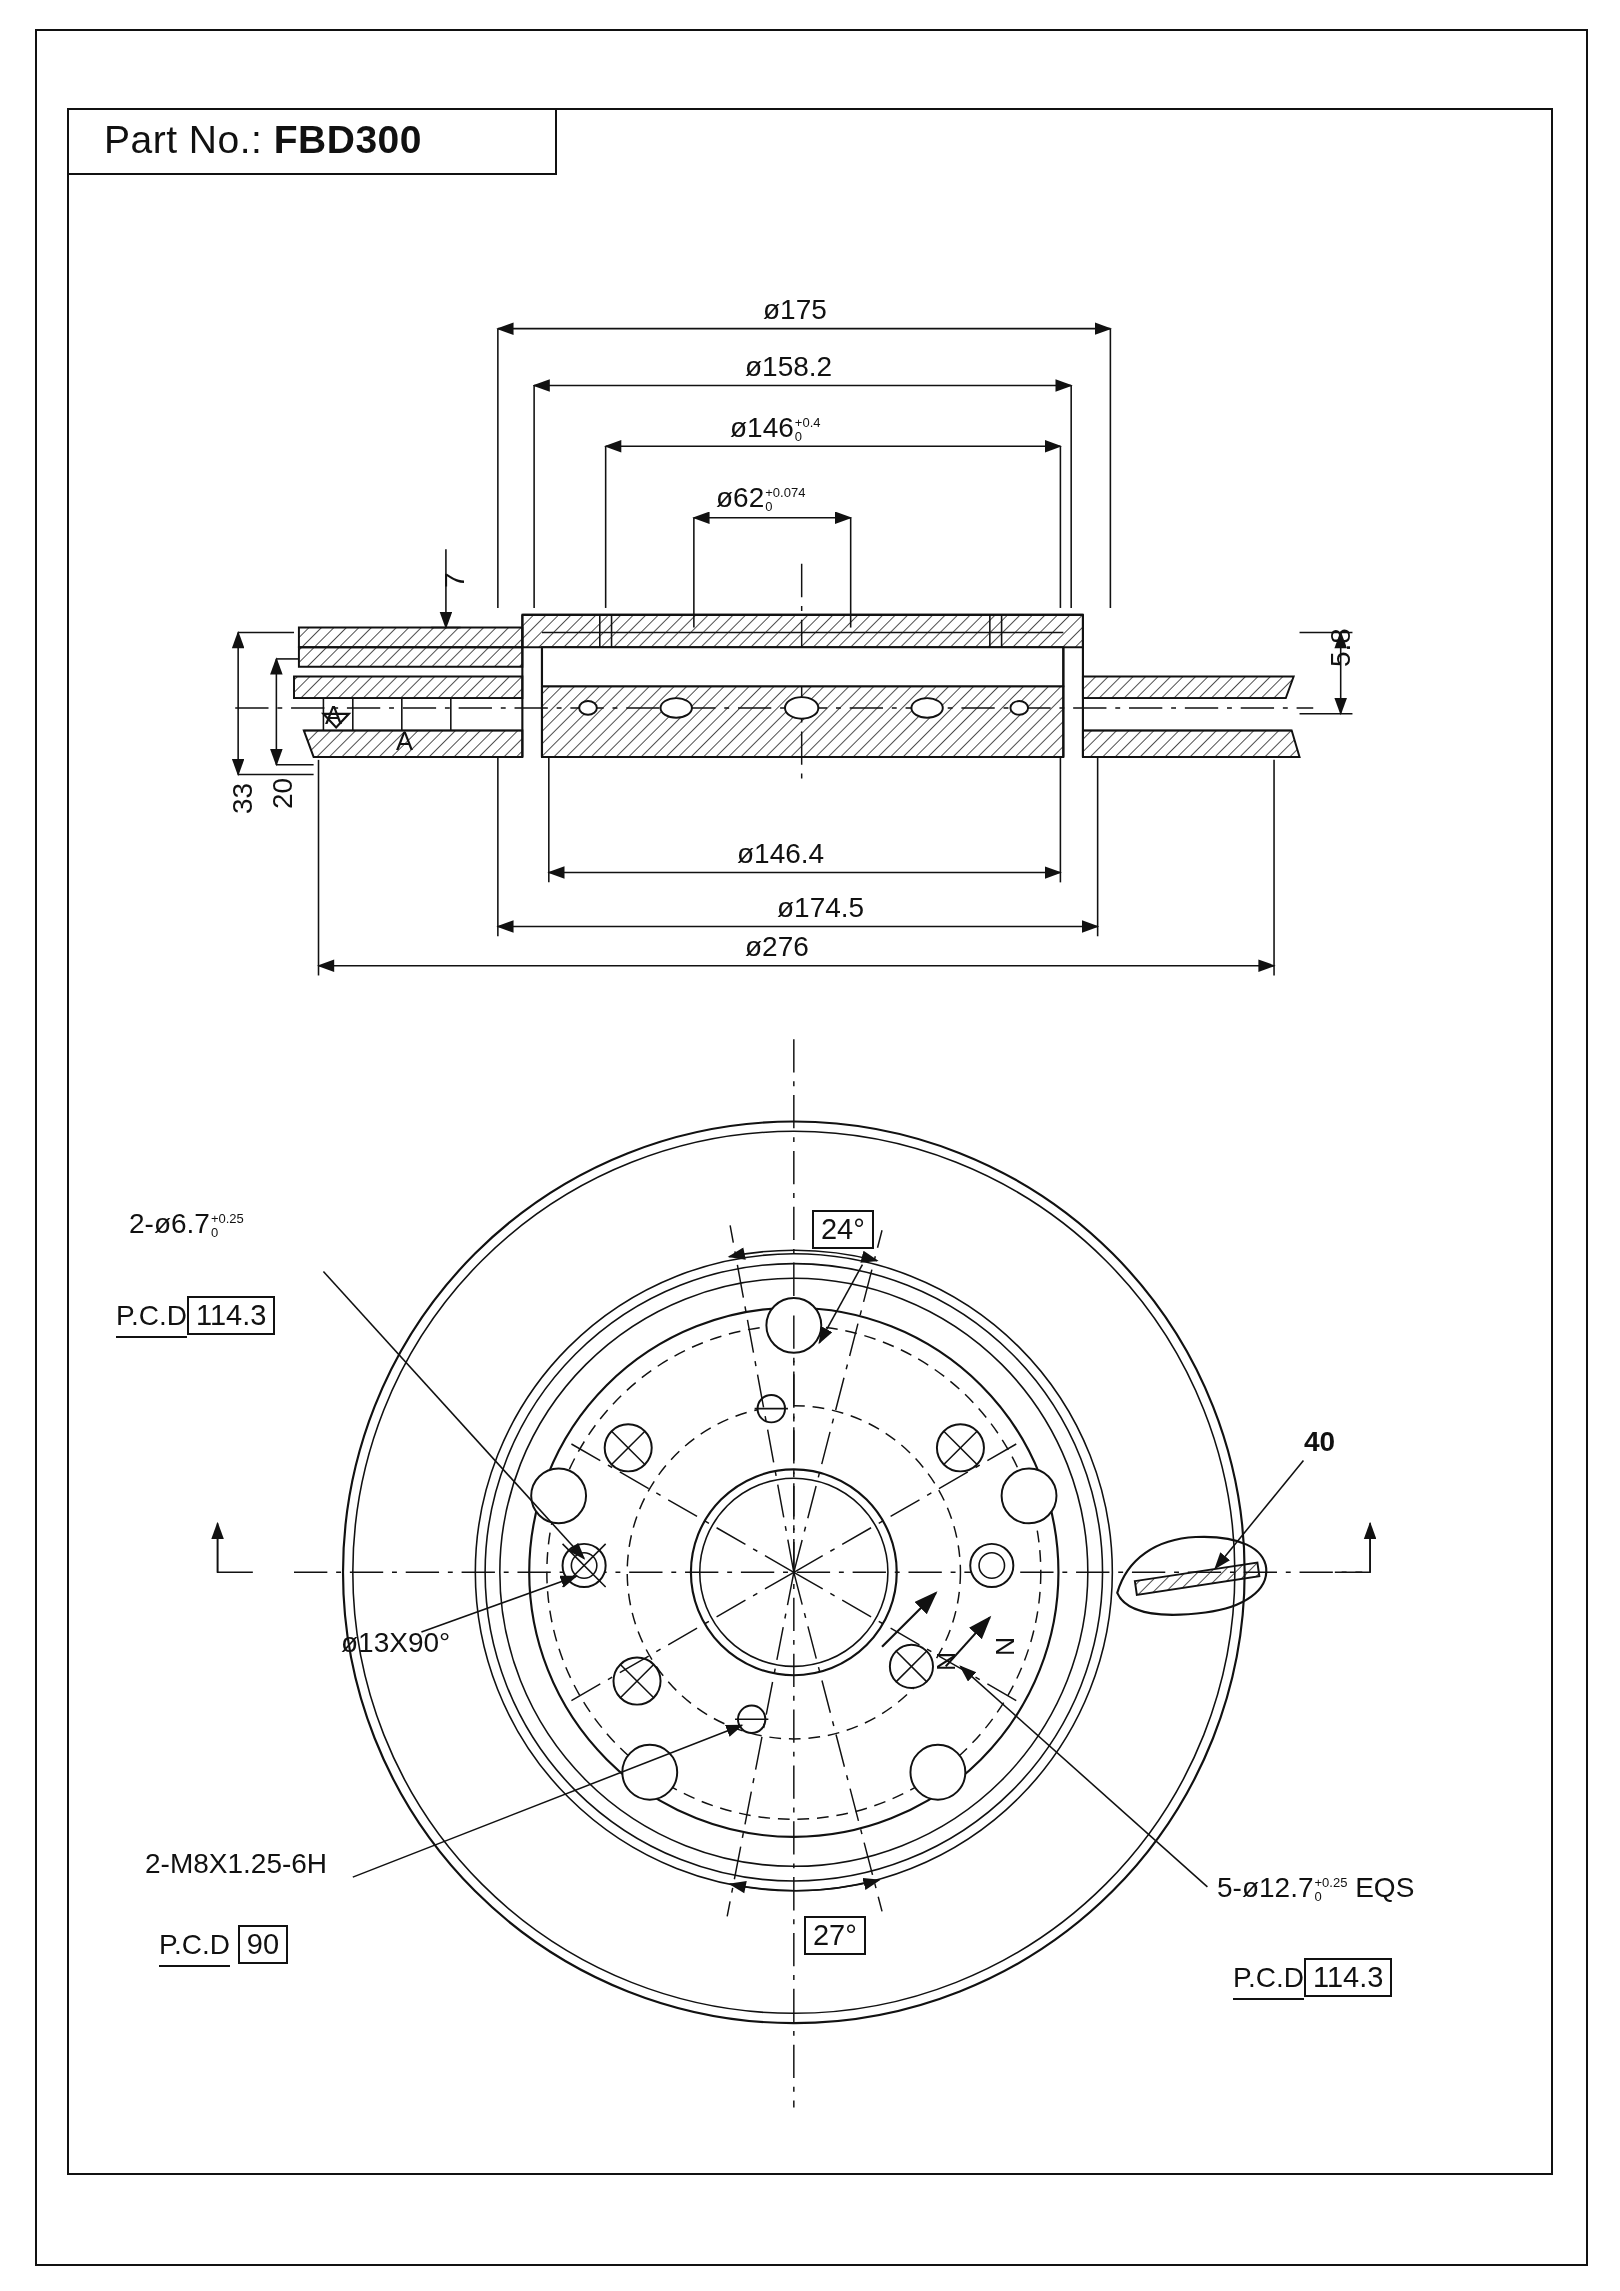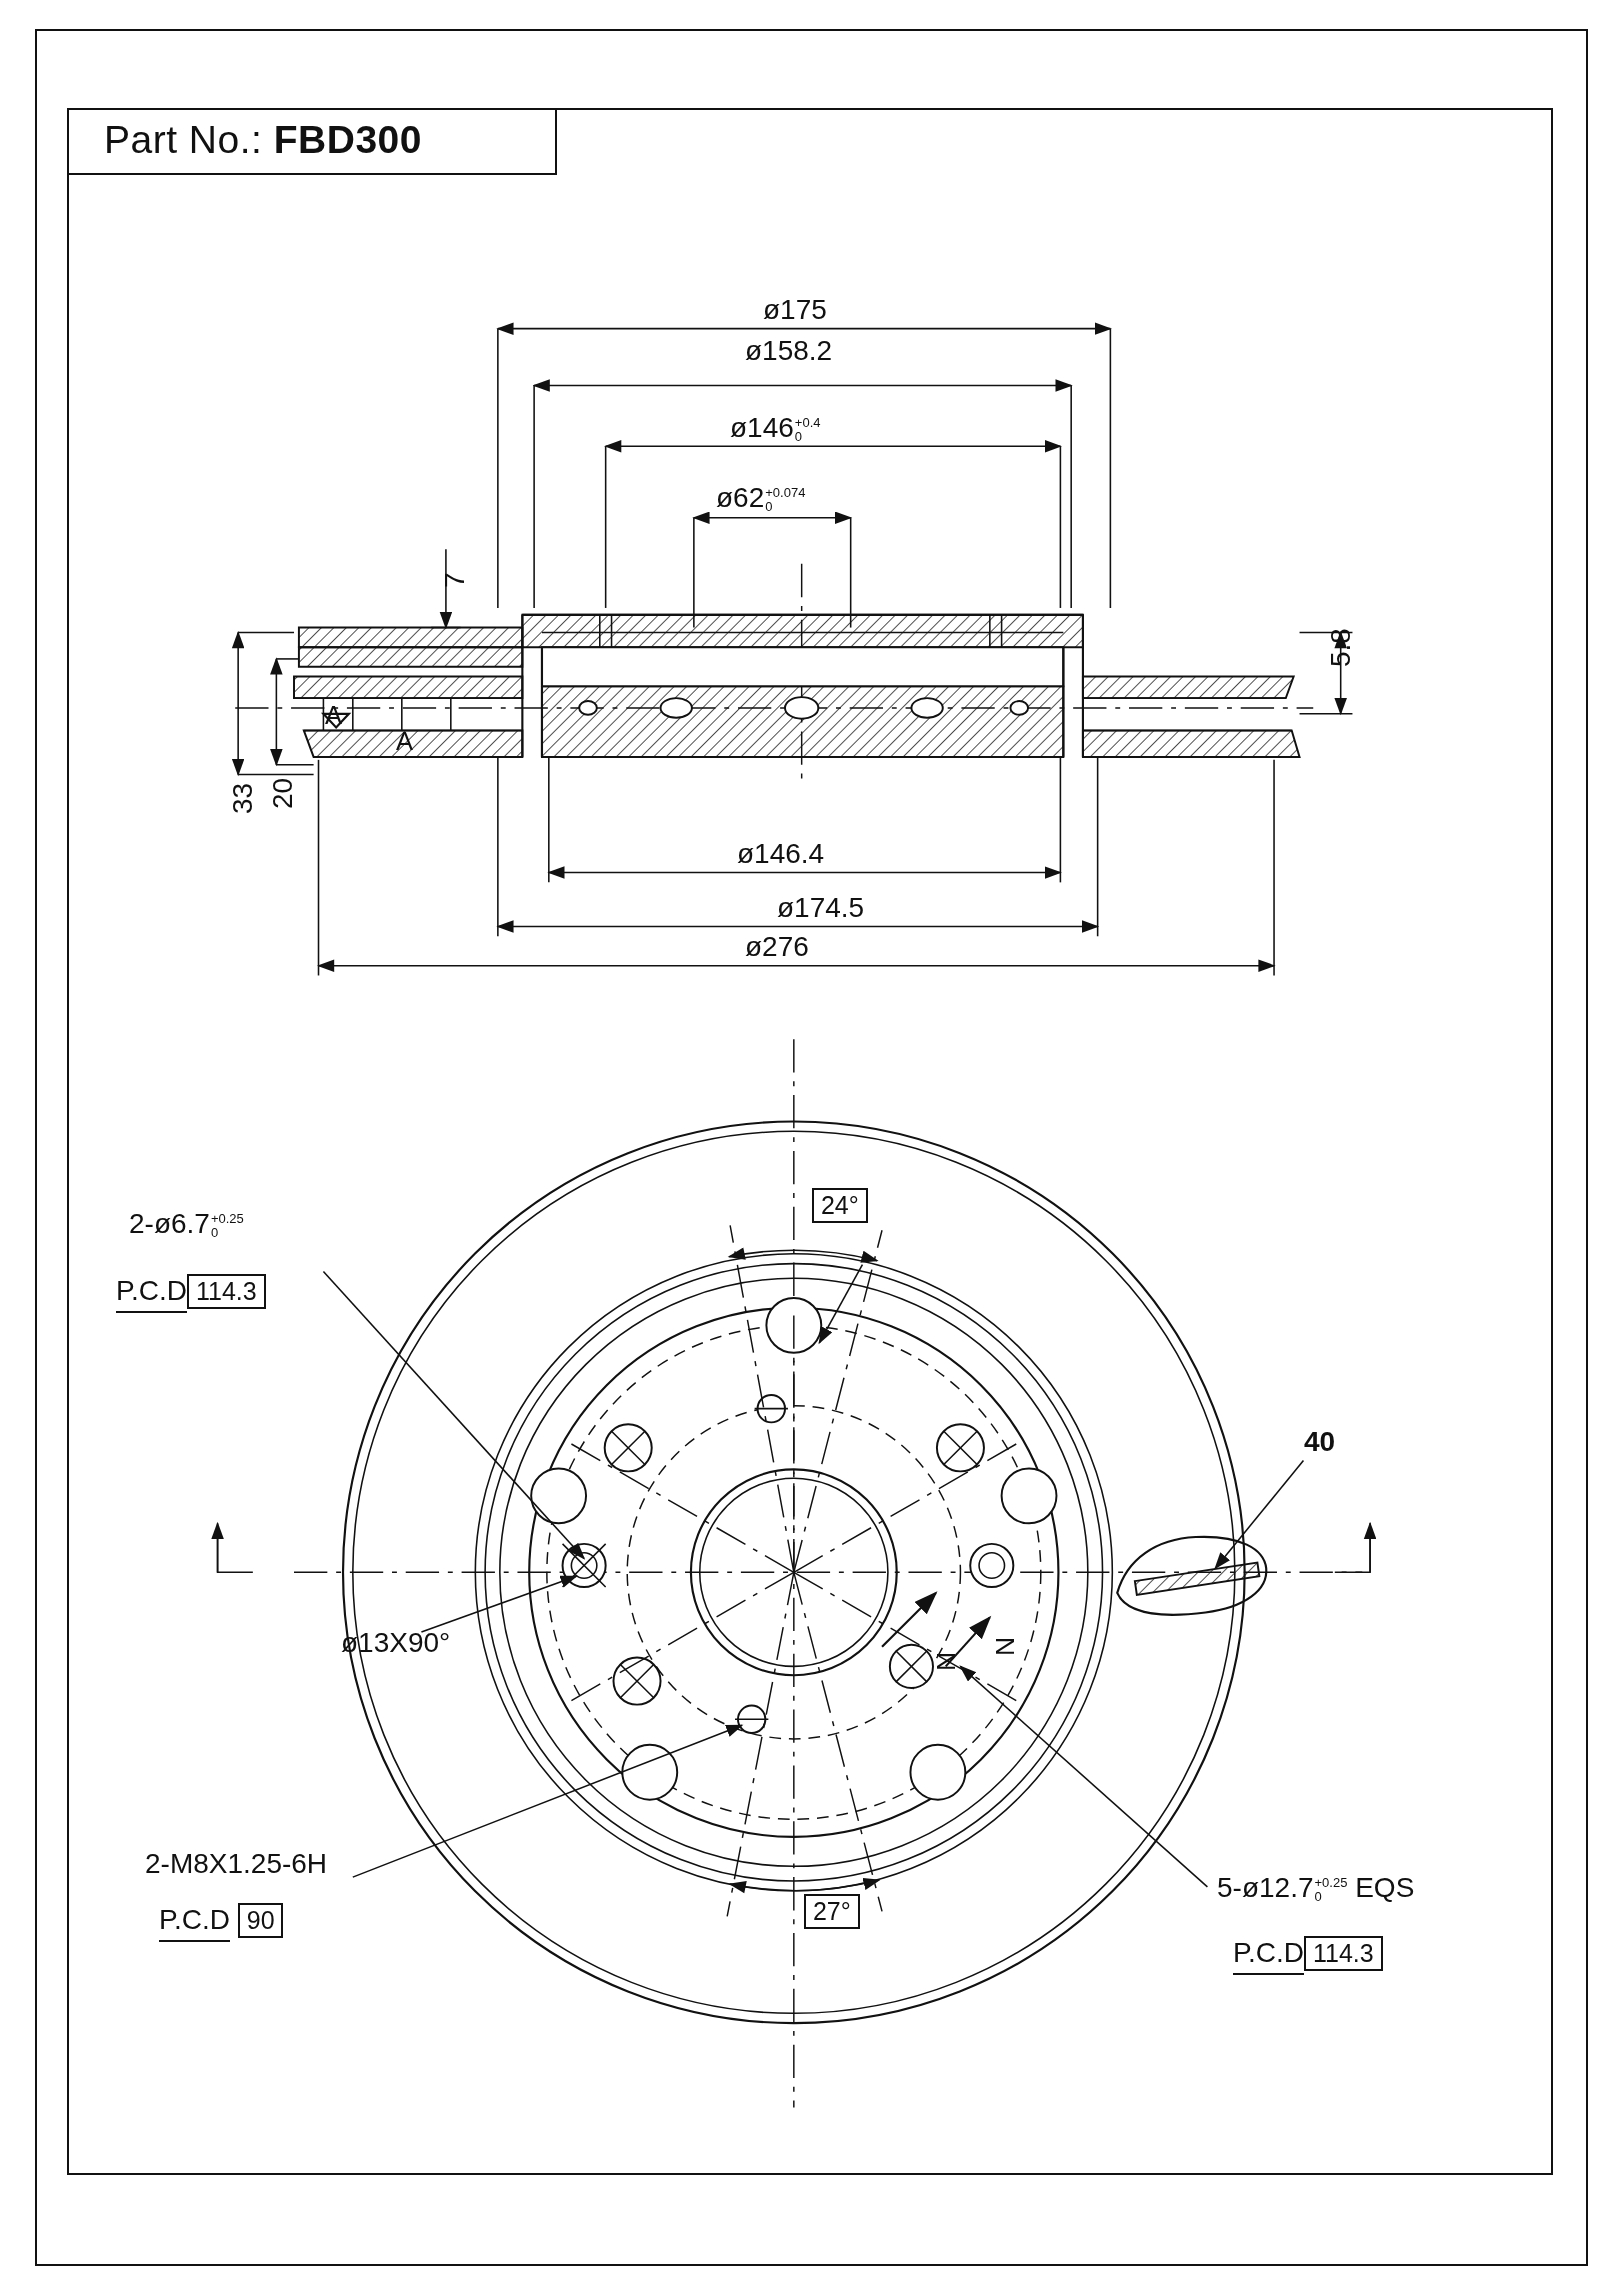--- a/index.html
+++ b/index.html
@@ -19,21 +19,21 @@
   .thin{stroke-width:1.6;}
   .med{stroke-width:2.2;}
   .dashdot{stroke:#111;fill:none;stroke-width:1.5;stroke-dasharray:34 9 5 9;}
   .dash{stroke:#111;fill:none;stroke-width:1.5;stroke-dasharray:12 8;}
   .hatchfill{fill:url(#hatch);stroke:#111;stroke-width:2;}
   .white{fill:#fff;stroke:#111;stroke-width:2;}
 
   .dimtxt{position:absolute;font-size:28px;color:#111;white-space:nowrap;}
   .tol{display:inline-block;vertical-align:middle;font-size:13px;line-height:1.05;text-align:left;margin-left:1px;}
   .vert{transform:rotate(-90deg);transform-origin:left top;}
-  .boxnum{display:inline-block;border:2px solid #111;padding:1px 6.9px;font-size:25px;}
+  .boxnum{display:inline-block;border:2px solid #111;padding:1px 6.9px;font-size:29px;margin-top:22px;}
   .ulbl{display:inline-block;border-bottom:2px solid #111;padding-bottom:4px;}
   .lbl{position:absolute;font-size:28px;color:#111;white-space:nowrap;}
 </style>
 </head>
 <body>
 
 <div id="page">
 
   <div class="frame-outer"></div>
   <div class="frame-inner"></div>
@@ -271,21 +271,21 @@
       <line class="ln thin" x1="880" y1="1290" x2="836" y2="1370" marker-end="url(#ar)"></line>
 
       <g>
         <line class="ln med" x1="900" y1="1680" x2="955" y2="1625" marker-end="url(#ar)"></line>
         <line class="ln med" x1="965" y1="1700" x2="1010" y2="1650" marker-end="url(#ar)"></line>
       </g>
     </g>
   </svg>
 
   <div class="dimtxt" style="left:763px;top:294px;">ø175</div>
-  <div class="dimtxt" style="left:745px;top:335px;">ø158.2</div>
+  <div class="dimtxt" style="left:745px;top:351px;">ø158.2</div>
 
   <div class="dimtxt" style="left:730px;top:412px;">
     <span>ø146</span><span class="tol"><span style="display:block">+0.4</span><span style="display:block">0</span></span>
   </div>
 
   <div class="dimtxt" style="left:716px;top:482px;">
     <span>ø62</span><span class="tol"><span style="display:block">+0.074</span><span style="display:block">0</span></span>
   </div>
 
   <div class="dimtxt vert" style="left:439px;top:588px;">7</div>

